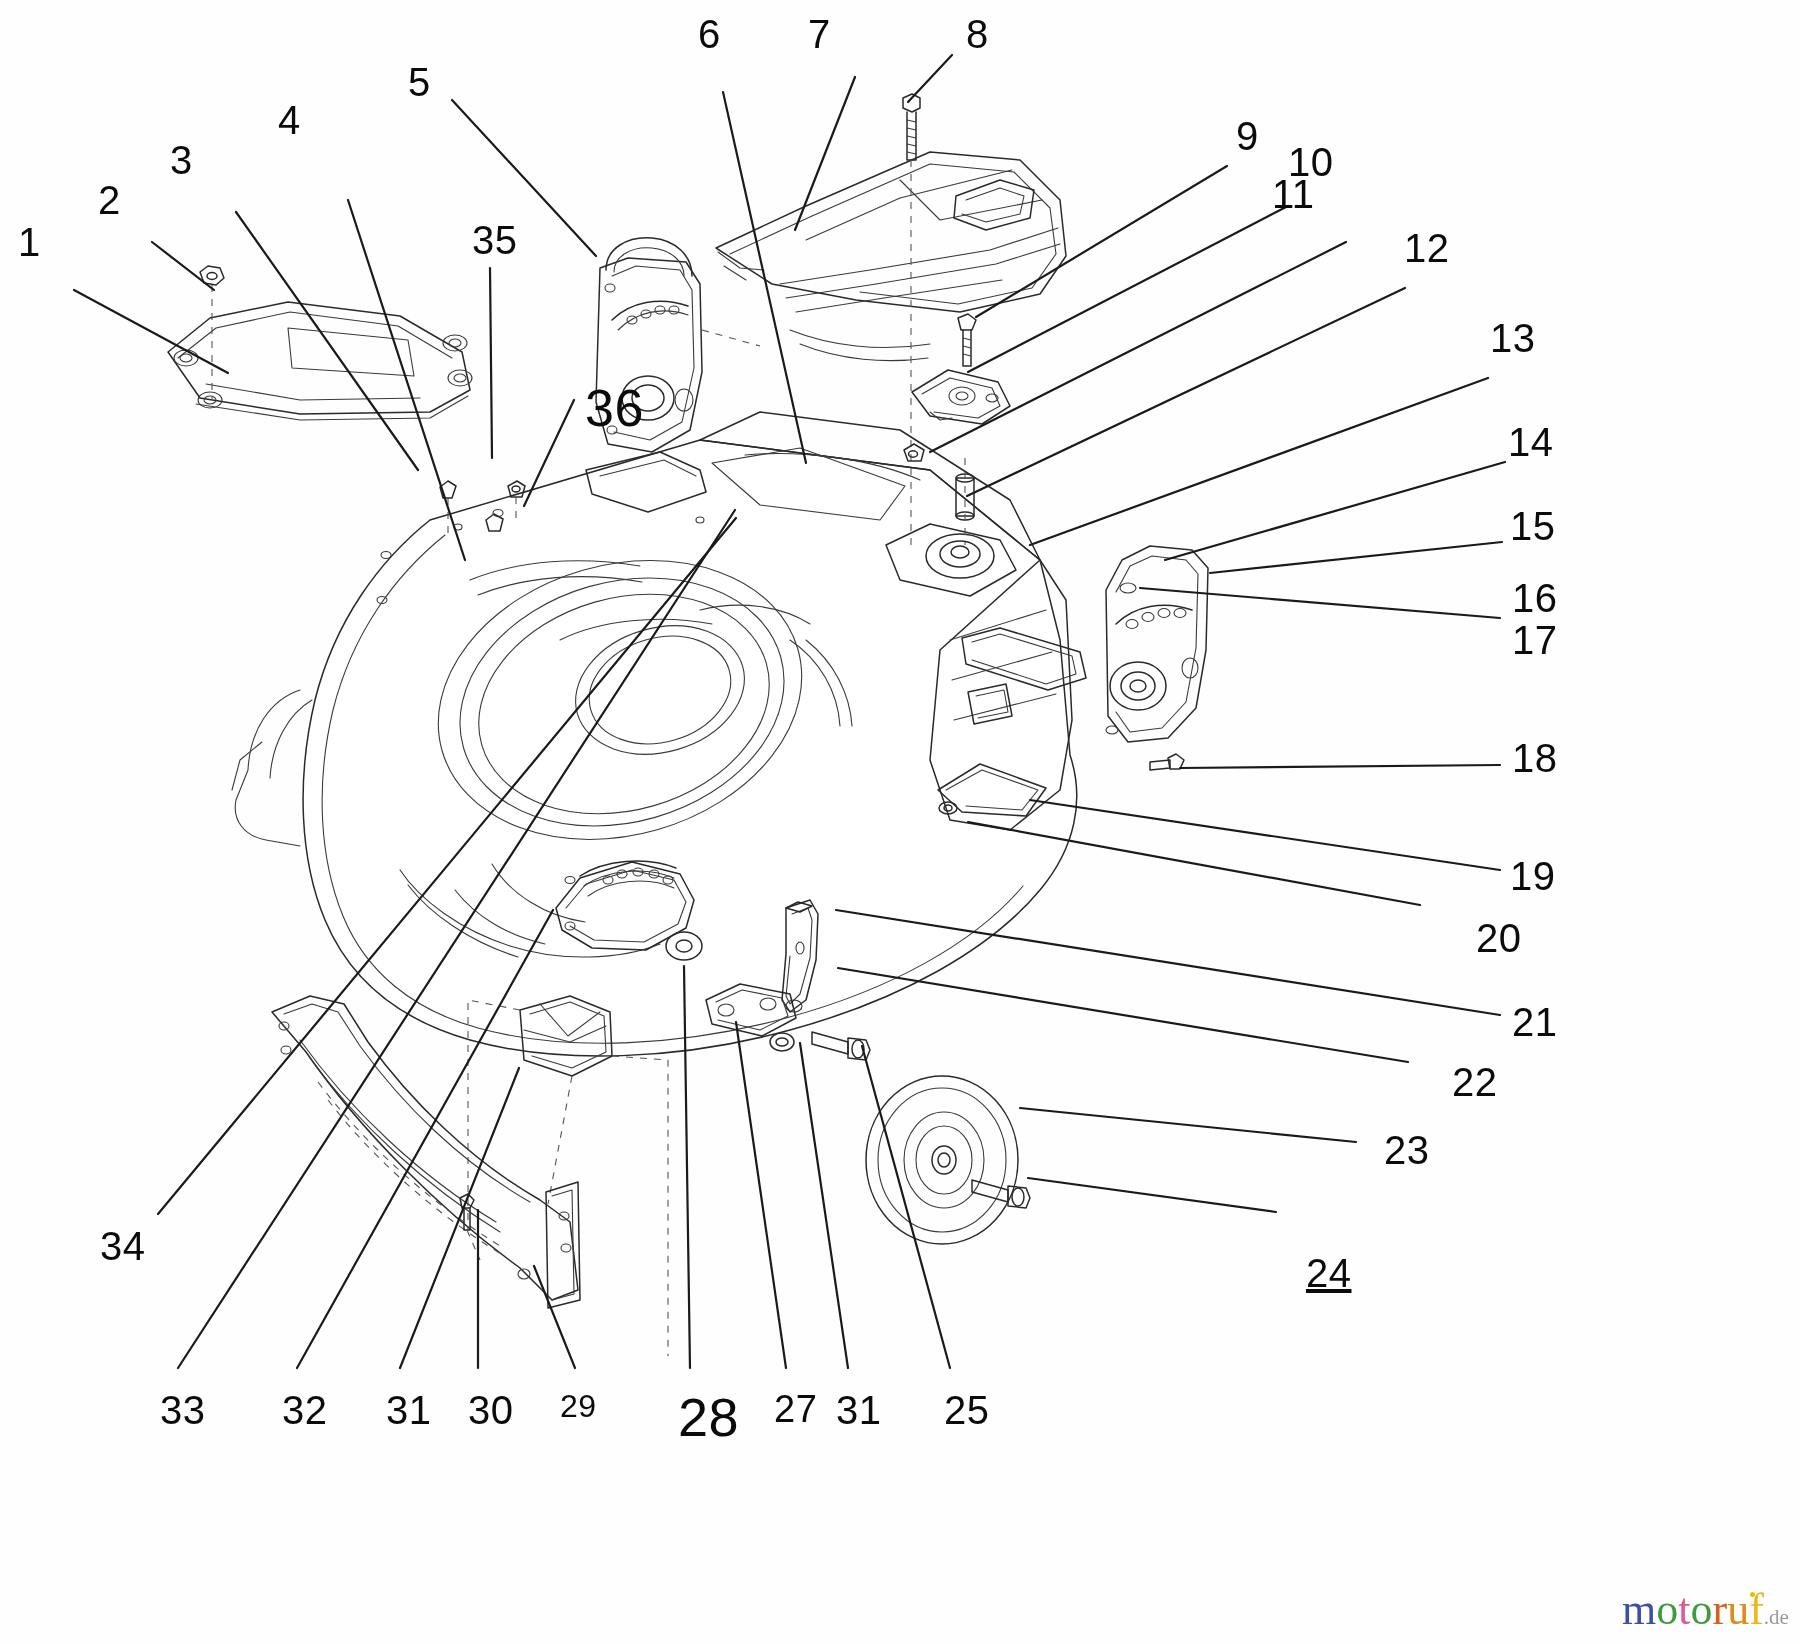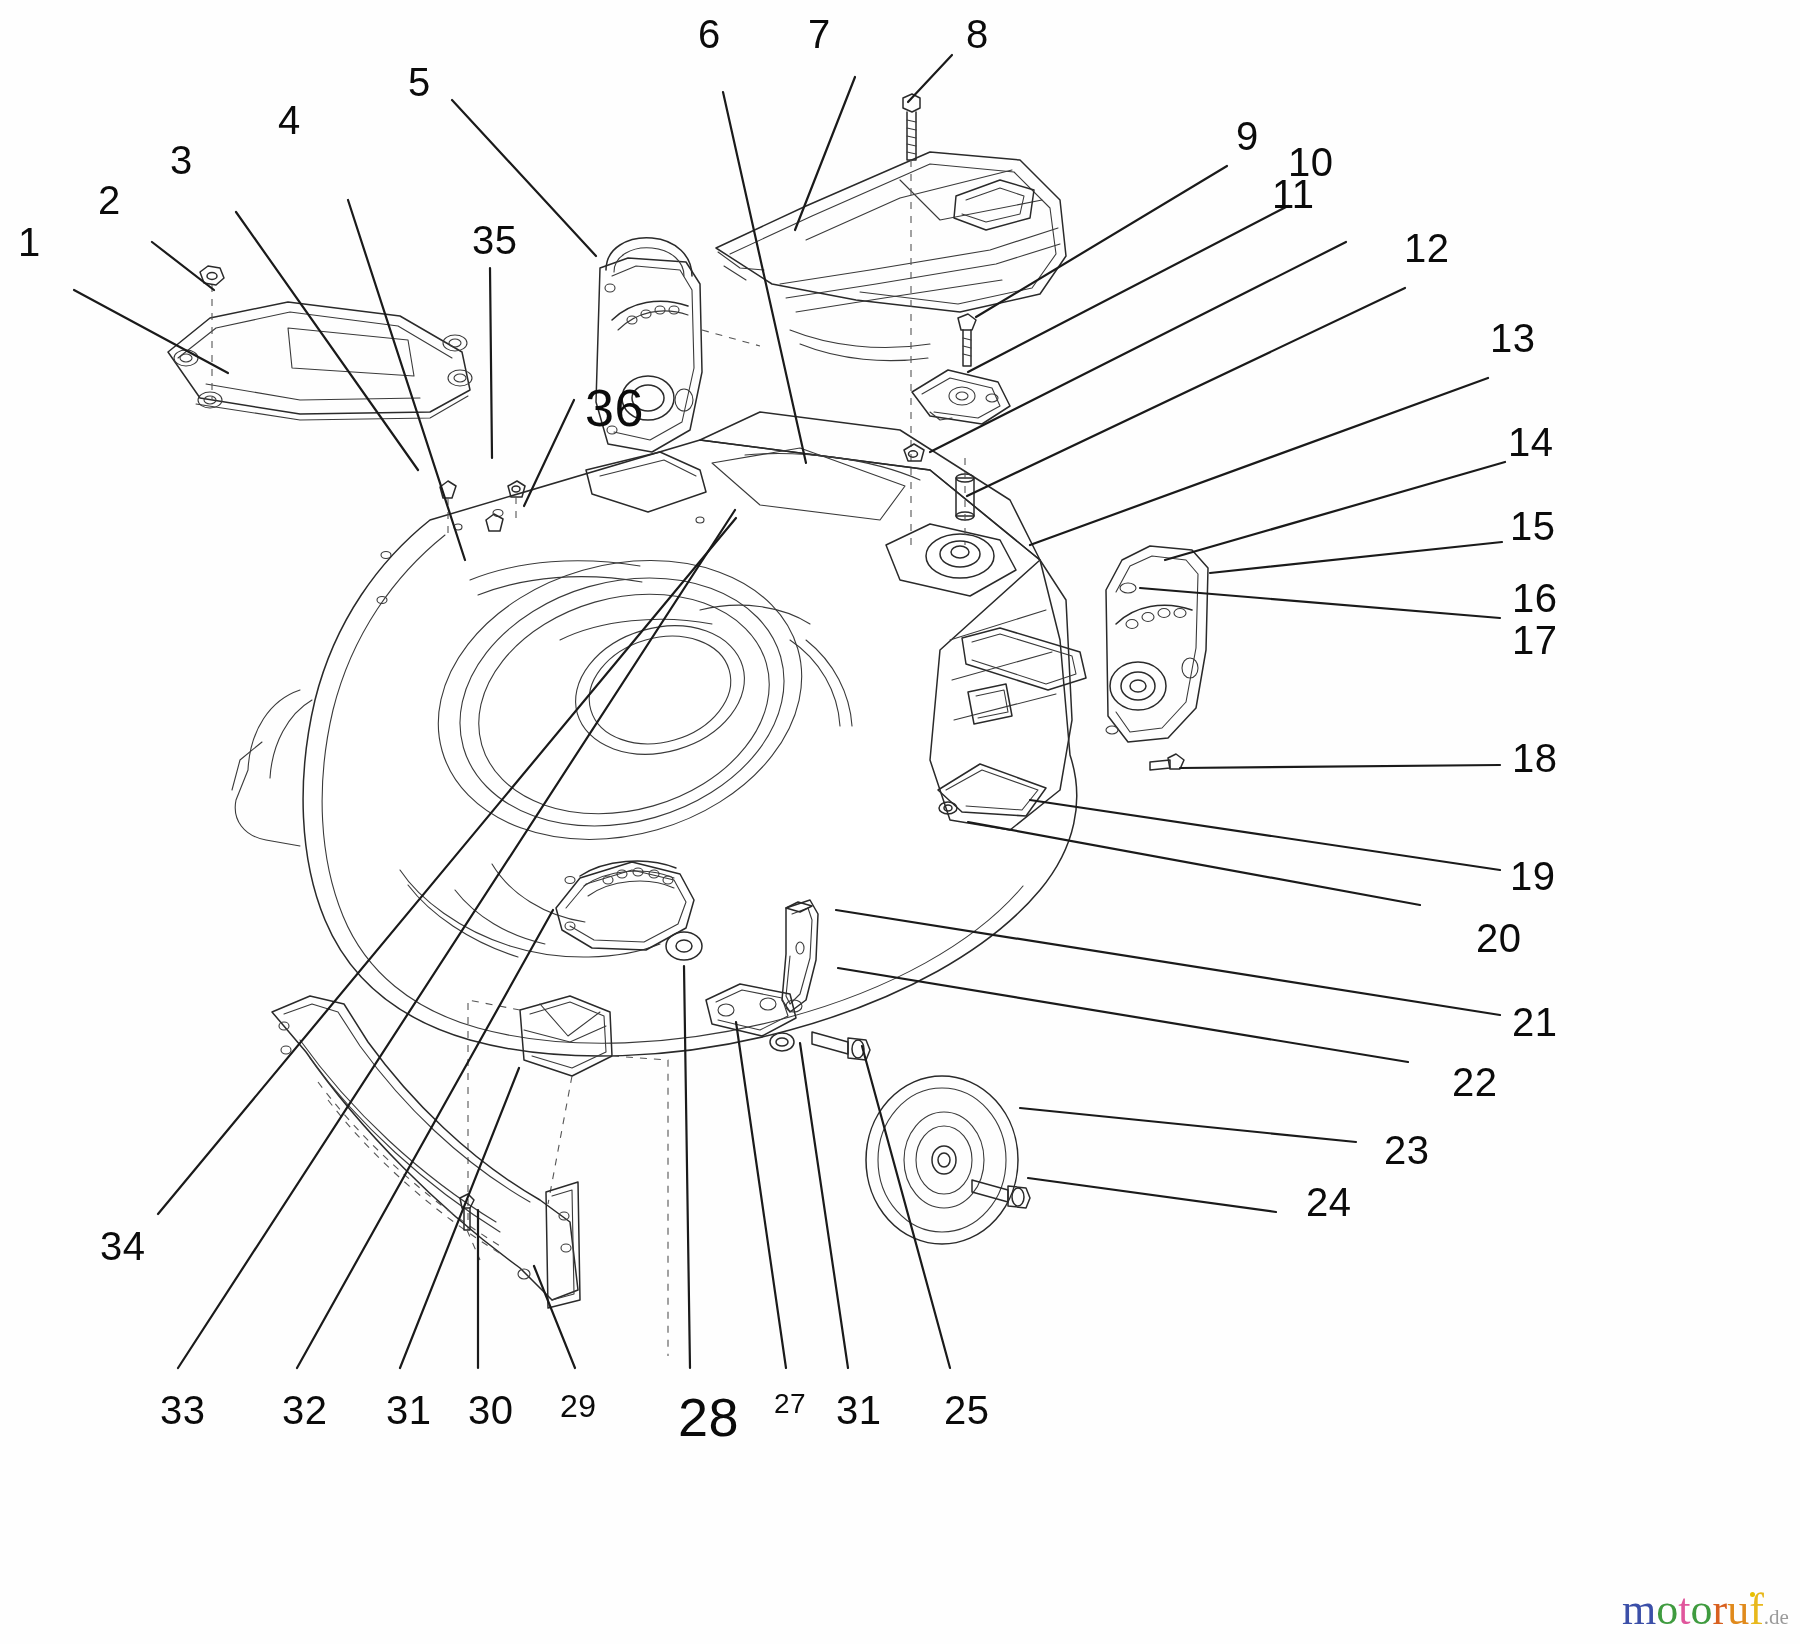--- a/index.html
+++ b/index.html
@@ -397,24 +397,24 @@
       <div class="callout" style="left: 1508px; top: 422px; font-size: 40px;">14</div>
       <div class="callout" style="left: 1510px; top: 506px; font-size: 40px;">15</div>
       <div class="callout" style="left: 1512px; top: 578px; font-size: 40px;">16</div>
       <div class="callout" style="left: 1512px; top: 620px; font-size: 40px;">17</div>
       <div class="callout" style="left: 1512px; top: 738px; font-size: 40px;">18</div>
       <div class="callout" style="left: 1510px; top: 856px; font-size: 40px;">19</div>
       <div class="callout" style="left: 1476px; top: 918px; font-size: 40px;">20</div>
       <div class="callout" style="left: 1512px; top: 1002px; font-size: 40px;">21</div>
       <div class="callout" style="left: 1452px; top: 1062px; font-size: 40px;">22</div>
       <div class="callout" style="left: 1384px; top: 1130px; font-size: 40px;">23</div>
-      <div class="callout" style="left: 1306px; top: 1182px; font-size: 40px;">24</div>
+      <div class="callout" style="left: 1306px; top: 1253px; font-size: 40px; text-decoration: underline;">24</div>
       <div class="callout" style="left: 944px; top: 1390px; font-size: 40px;">25</div>
       <div class="callout" style="left: 836px; top: 1390px; font-size: 40px;">31</div>
-      <div class="callout" style="left: 774px; top: 1390px; font-size: 28px;">27</div>
+      <div class="callout" style="left: 774px; top: 1390px; font-size: 38px;">27</div>
       <div class="callout" style="left: 678px; top: 1390px; font-size: 54px;">28</div>
       <div class="callout" style="left: 560px; top: 1390px; font-size: 32px;">29</div>
       <div class="callout" style="left: 468px; top: 1390px; font-size: 40px;">30</div>
       <div class="callout" style="left: 386px; top: 1390px; font-size: 40px;">31</div>
       <div class="callout" style="left: 282px; top: 1390px; font-size: 40px;">32</div>
       <div class="callout" style="left: 160px; top: 1390px; font-size: 40px;">33</div>
       <div class="callout" style="left: 100px; top: 1226px; font-size: 40px;">34</div>
       <div class="callout" style="left: 472px; top: 220px; font-size: 40px;">35</div>
       <div class="callout" style="left: 542px; top: 382px; font-size: 52px; margin-left: 43px;">36</div>
     </div>

